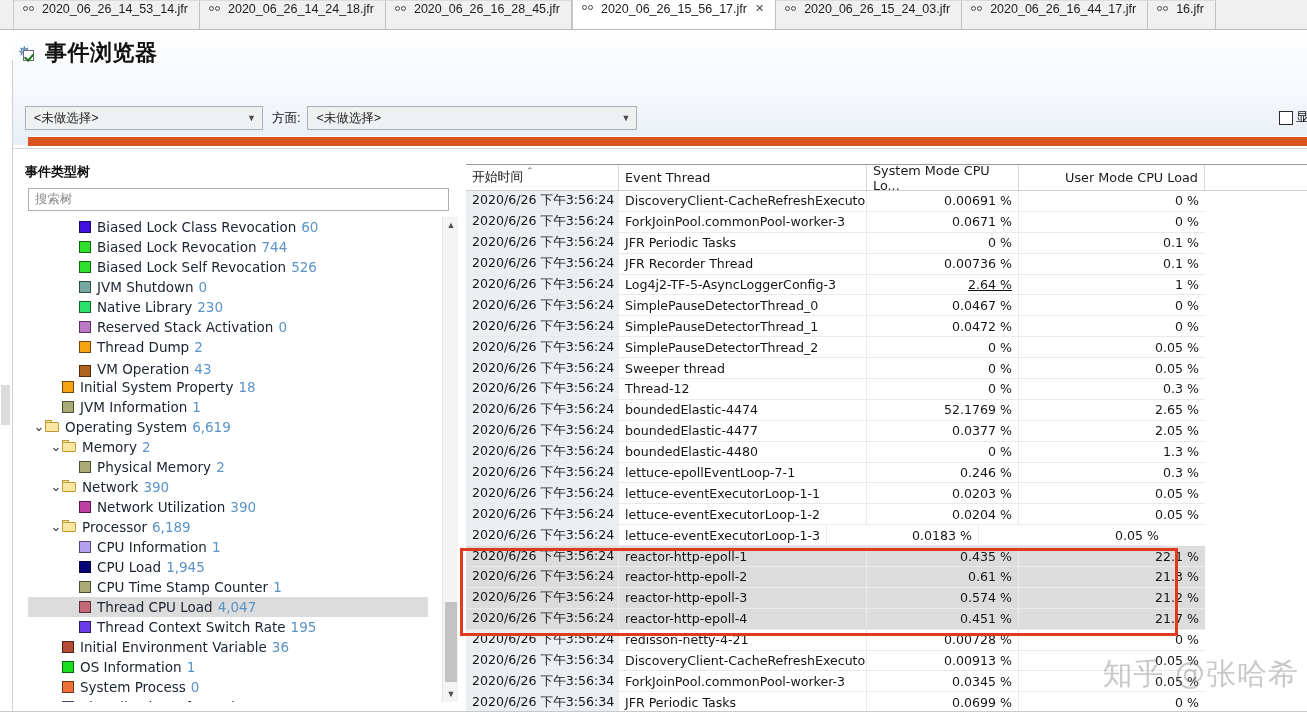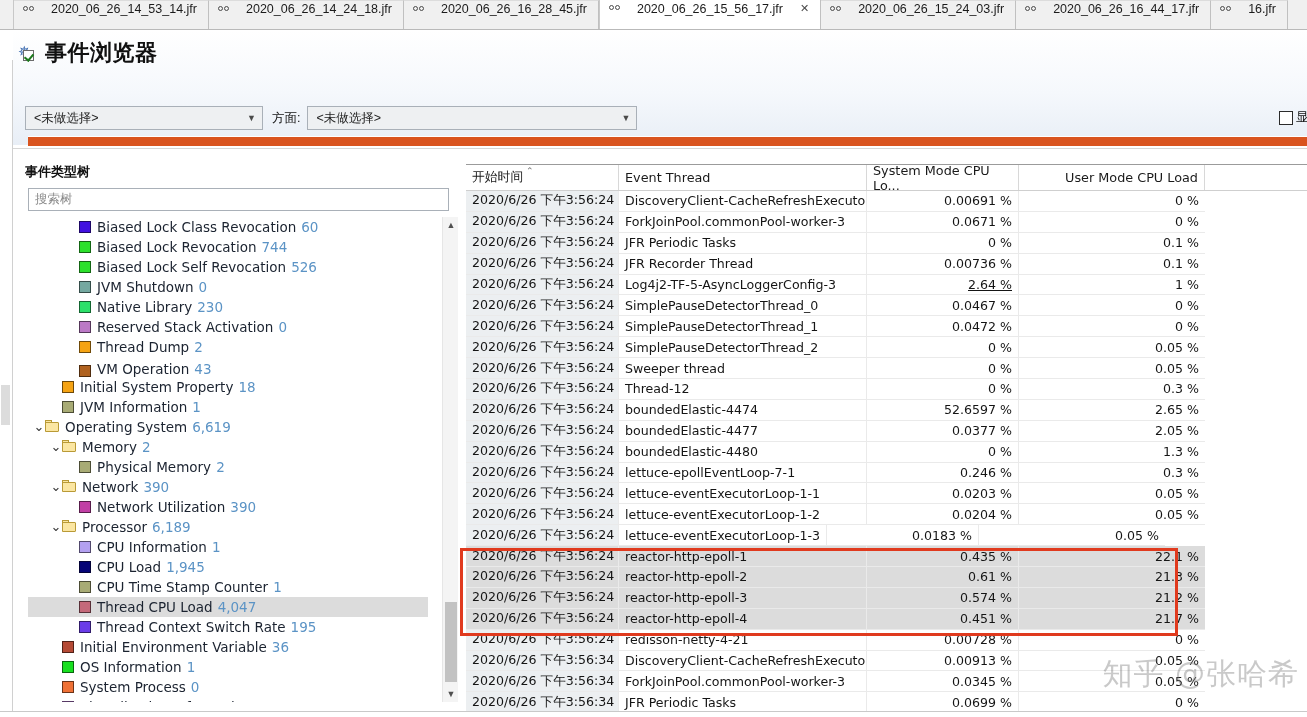--- a/index.html
+++ b/index.html
@@ -21,21 +21,21 @@
     border-bottom: 1px solid #b9b9b9;
     box-sizing: border-box;
     display: flex; align-items: flex-end;
   }
   .tabbar-leftedge {
     width: 14px; height: 30px; background: #f0f0f0;
     border-right: 1px solid #c8c8c8; box-sizing: border-box;
   }
   .tab {
     height: 29px; box-sizing: border-box;
-    display: flex; align-items: center; gap: 14px;
+    display: flex; align-items: center; gap: 5px;
     padding: 0 11px 12px 9px;
     font-size: 12.5px; color: #1b1b1b; white-space: nowrap;
     background: #f0f0f0;
     border-right: 1px solid #c0c0c0;
     border-top: 1px solid #dcdcdc;
   }
   .tab.active {
     background: #ffffff;
     border-top: 1px solid #c9c9c9;
     border-left: 1px solid #c9c9c9;
@@ -582,21 +582,21 @@
           </div>
           <div class="trow-d">
             <div class="td c0" style="width: 153px;">2020/6/26 下午3:56:24</div>
             <div class="td" style="width: 248px;">Thread-12</div>
             <div class="td num" style="width: 152px;">0 %</div>
             <div class="td num" style="width: 186px; border-right: none;">0.3 %</div>
           </div>
           <div class="trow-d">
             <div class="td c0" style="width: 153px;">2020/6/26 下午3:56:24</div>
             <div class="td" style="width: 248px;">boundedElastic-4474</div>
-            <div class="td num" style="width: 152px;">52.6597 %</div>
+            <div class="td num" style="width: 152px;">52.1769 %</div>
             <div class="td num" style="width: 186px; border-right: none;">2.65 %</div>
           </div>
           <div class="trow-d">
             <div class="td c0" style="width: 153px;">2020/6/26 下午3:56:24</div>
             <div class="td" style="width: 248px;">boundedElastic-4477</div>
             <div class="td num" style="width: 152px;">0.0377 %</div>
             <div class="td num" style="width: 186px; border-right: none;">2.05 %</div>
           </div>
           <div class="trow-d">
             <div class="td c0" style="width: 153px;">2020/6/26 下午3:56:24</div>

